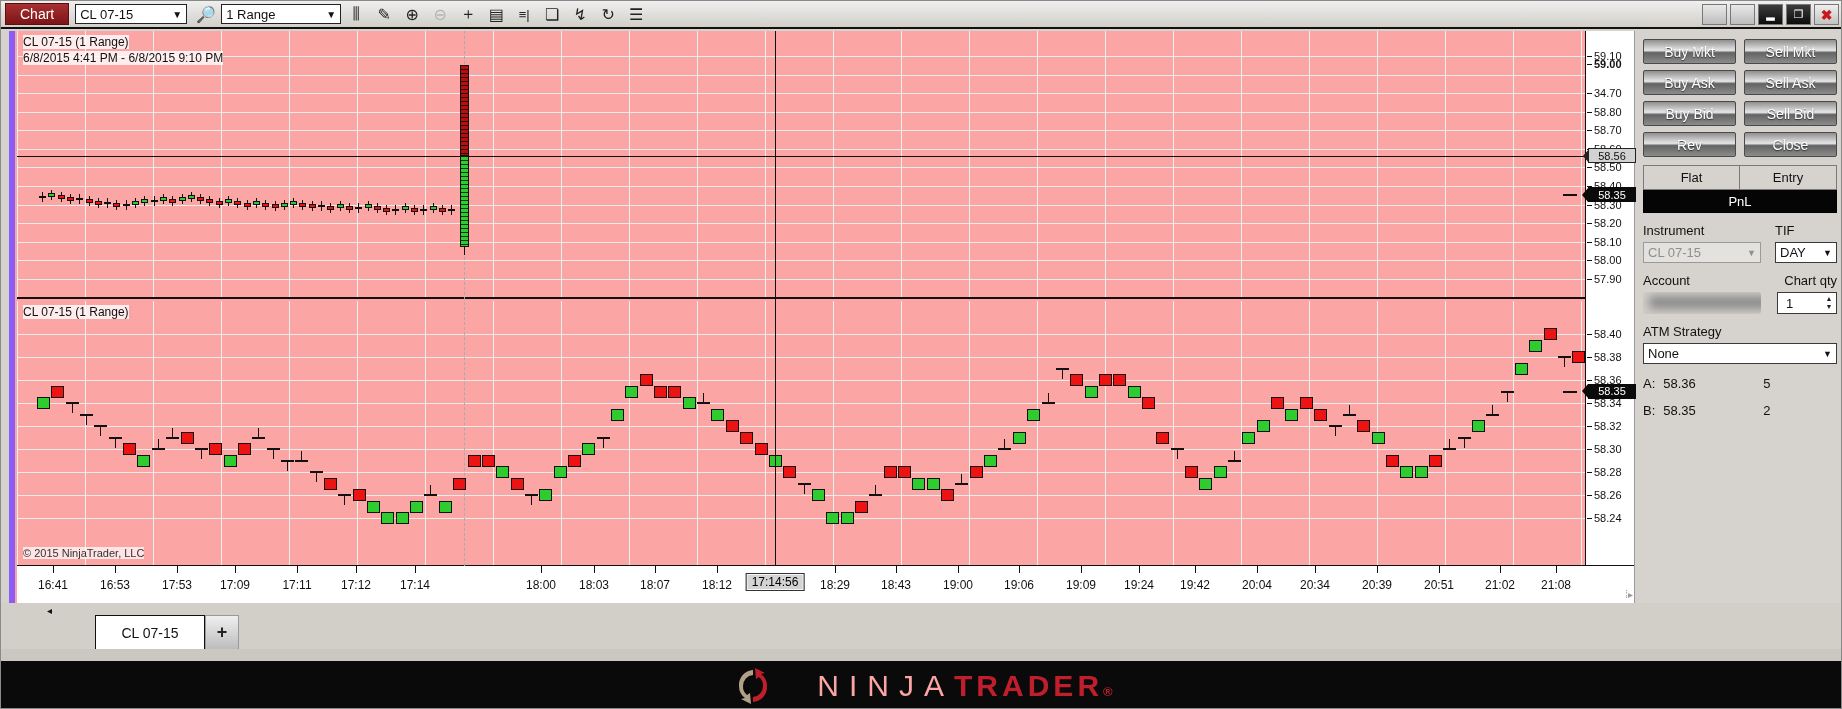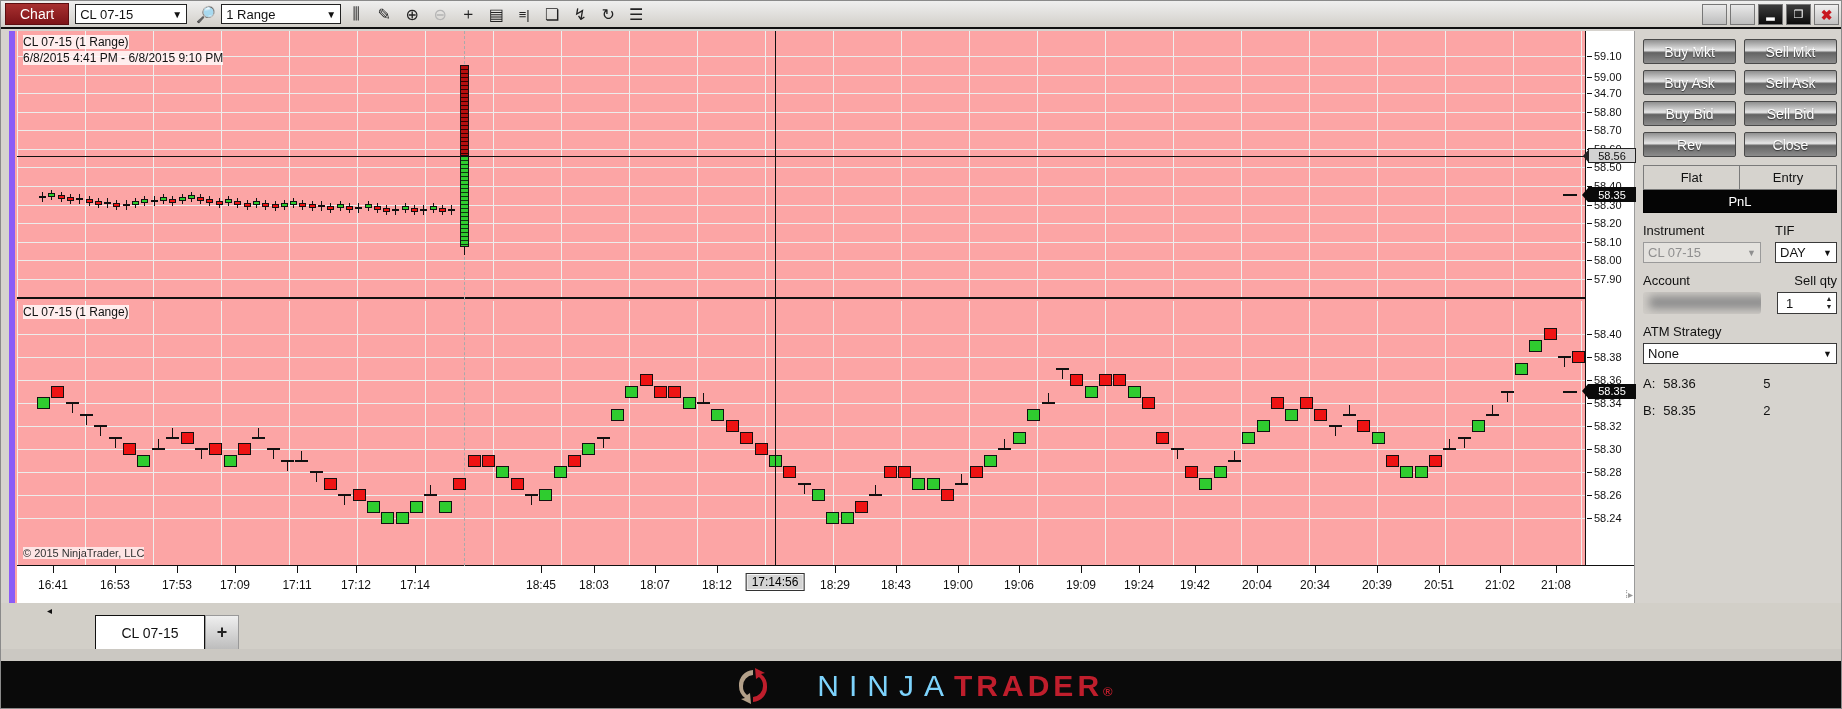--- a/index.html
+++ b/index.html
@@ -59,21 +59,21 @@
   
   #tabbar{position:absolute;left:0;top:602px;width:1842px;height:46px;background:#d2cfc8;}
   #tab-scroll{position:absolute;left:46px;top:2px;font-size:10px;color:#111;}
   .tab{position:absolute;top:12px;height:34px;display:flex;align-items:center;justify-content:center;font-size:14px;}
   .tab.active{left:94px;width:110px;background:#fff;border:1px solid #111;border-bottom:none;color:#111;}
   .tab.add{left:204px;width:34px;background:linear-gradient(#efefef,#bdbdbd);border:1px solid #999;border-bottom:none;font-size:18px;font-weight:bold;color:#222;}
   
   #footer-strip{position:absolute;left:0;top:648px;width:1842px;height:12px;background:#cbc8c2;}
   #footer{position:absolute;left:0;top:660px;width:1842px;height:49px;background:#0a0a0a;display:flex;align-items:center;justify-content:center;gap:10px;}
   #brand{display:flex;align-items:baseline;}
-  .ninja{color:#7dd3fc;font-size:30px;letter-spacing:10px;font-weight:400;margin-left:32px;}
+  .ninja{color:#fca5a5;font-size:30px;letter-spacing:10px;font-weight:400;margin-left:32px;}
   .trader{color:#bf1e2c;font-size:30px;letter-spacing:4px;font-weight:bold;}
   .reg{color:#bf1e2c;font-size:13px;font-weight:bold;}
   
   #trade-panel{position:absolute;left:1633px;top:30px;width:209px;height:572px;background:#d6d3ce;border-left:1px solid #9a9a9a;padding:8px 6px 0 8px;}
   .btn-grid{display:grid;grid-template-columns:1fr 1fr;gap:6px 8px;}
   .trade-btn{height:25px;border:1px solid #4a4a4a;border-radius:2px;color:#fff;font-size:14px;display:flex;align-items:center;justify-content:center;background:linear-gradient(#8f8f8f,#e6e6e6 45%,#636363 55%,#8c8c8c);text-shadow:0 1px 1px #333;}
   #flat-entry{display:grid;grid-template-columns:1fr 1fr;margin-top:8px;border:1px solid #7a7a7a;}
   .fe-cell{height:23px;background:#d6d3ce;display:flex;align-items:center;justify-content:center;font-size:13px;color:#111;}
   .fe-cell:first-child{border-right:1px solid #7a7a7a;}
   #pnl-bar{height:23px;background:#050505;color:#fff;display:flex;align-items:center;justify-content:center;font-size:13px;border:1px solid #000;border-top:none;}
@@ -393,21 +393,21 @@
         <div class="box r" style="left: 1526.75px; top: 27px;"></div>
         <div class="dash" style="left: 1541.1px; top: 55px;"></div>
         <div class="tail" style="left: 1547.1px; top: 57px;"></div>
         <div class="box r" style="left: 1555.45px; top: 50px;"></div>
         <div class="last-dash" style="left: 1546px; top: 89.5px;"></div>
       </div>
     <div id="session-line" style="left: 449px;"></div>
     <div id="crosshair-v" style="left: 760px;"></div>
     <div id="price-axis">
         <div class="ytick" style="top: 25px;">59.10</div>
-        <div class="ytick" style="top: 46px;">59.00</div>
+        <div class="ytick" style="top: 33px; font-weight: bold;">59.00</div>
         <div class="ytick" style="top: 62.16px;">34.70</div>
         <div class="ytick" style="top: 80.74px;">58.80</div>
         <div class="ytick" style="top: 99.32px; text-align: right;">58.70</div>
         <div class="ytick" style="top: 117.9px;">58.60</div>
         <div class="ytick" style="top: 136.48px;">58.50</div>
         <div class="ytick" style="top: 155.06px;">58.40</div>
         <div class="ytick" style="top: 173.64px;">58.30</div>
         <div class="ytick" style="top: 192.22px;">58.20</div>
         <div class="ytick" style="top: 210.8px;">58.10</div>
         <div class="ytick" style="top: 229.38px;">58.00</div>
@@ -435,21 +435,21 @@
         <div class="xlabel" style="left: 160px;">17:53</div>
         <div class="xtick" style="left: 218px;"></div>
         <div class="xlabel" style="left: 218px;">17:09</div>
         <div class="xtick" style="left: 280px;"></div>
         <div class="xlabel" style="left: 280px;">17:11</div>
         <div class="xtick" style="left: 339px;"></div>
         <div class="xlabel" style="left: 339px;">17:12</div>
         <div class="xtick" style="left: 398px;"></div>
         <div class="xlabel" style="left: 398px;">17:14</div>
         <div class="xtick" style="left: 524px;"></div>
-        <div class="xlabel" style="left: 524px;">18:45</div>
+        <div class="xlabel" style="left: 524px;">18:00</div>
         <div class="xtick" style="left: 577px;"></div>
         <div class="xlabel" style="left: 577px;">18:03</div>
         <div class="xtick" style="left: 638px;"></div>
         <div class="xlabel" style="left: 638px;">18:07</div>
         <div class="xtick" style="left: 700px;"></div>
         <div class="xlabel" style="left: 700px;">18:12</div>
         <div class="xtick" style="left: 818px;"></div>
         <div class="xlabel" style="left: 818px;">18:29</div>
         <div class="xtick" style="left: 879px;"></div>
         <div class="xlabel" style="left: 879px;">18:43</div>
@@ -508,21 +508,21 @@
           <span class="arr">▼</span>
       </div>
       <div class="sel" style="width:62px">
         <span>DAY</span>
           <span class="arr">▼</span>
       </div>
     </div>
 
     <div class="fld-row">
       <span class="fld-label">Account</span>
-      <span class="fld-label">Sell qty</span>
+      <span class="fld-label">Chart qty</span>
     </div>
     <div class="fld-row" style="margin-top:4px">
       <div id="acct-blur" style="width:118px">
           <div class="smudge"></div>
         </div>
       <div id="qty-spin">
         <div class="val">1</div>
         <div class="arrows">
             <span>▲</span>
             <span>▼</span>

